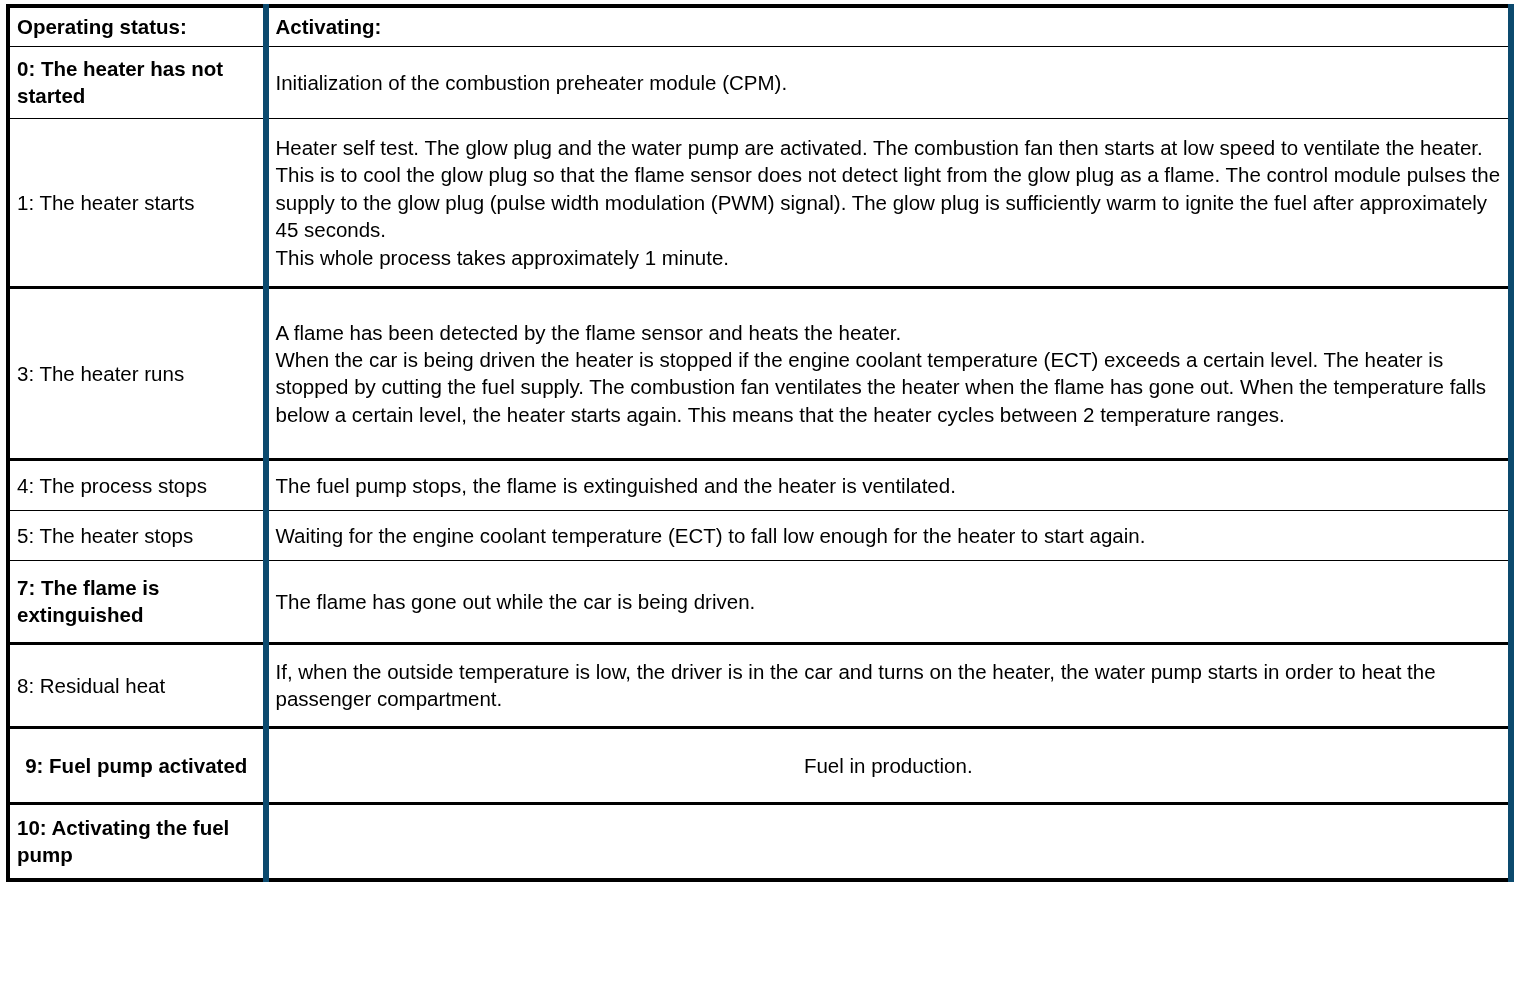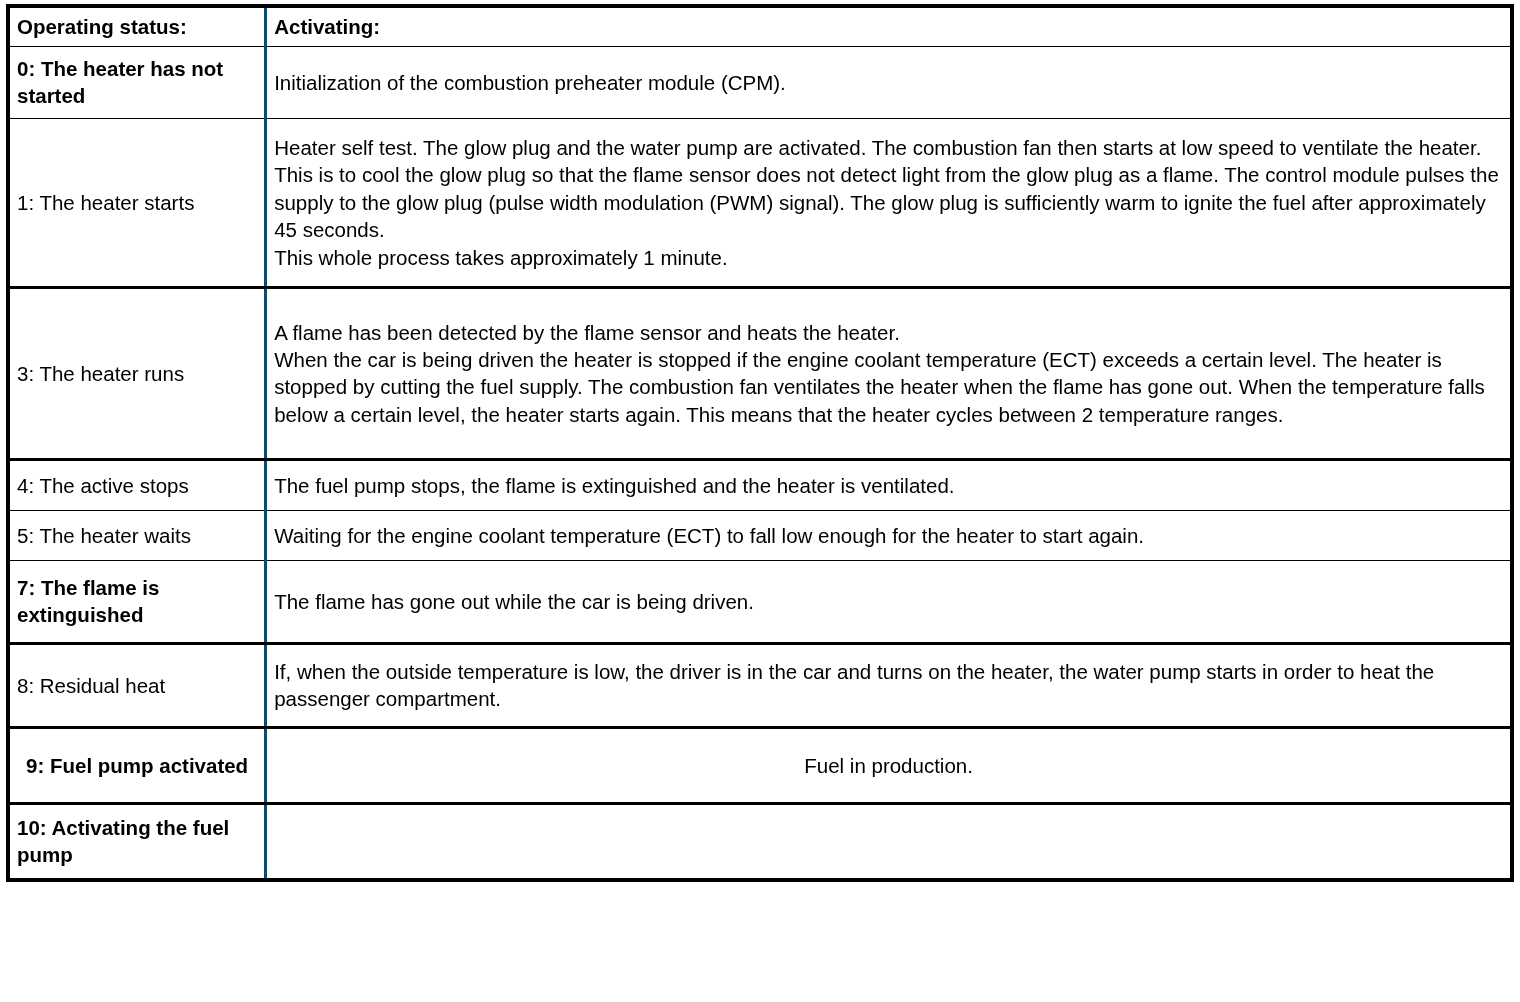--- a/index.html
+++ b/index.html
@@ -31,21 +31,21 @@
     border: 4px solid #000000;
     background: #ffffff;
   }
 
   table.status-table col.col-status { width: 257px; }
   table.status-table col.col-desc   { width: 1243px; }
 
   table.status-table td,
   table.status-table th {
     border-left: 1px solid #000000;
-    border-right: 3px solid #0c4a6e;
+    border-right: 6px solid #0c4a6e;
     padding: 4px 7px 5px 7px;
     font-size: 20.5px;
     line-height: 1.34;
     text-align: left;
     vertical-align: middle;
     background: #ffffff;
     word-wrap: break-word;
   }
 
   
@@ -118,28 +118,28 @@
 
       <tr class="r-h4 sep-thick">
         <td class="cell-status v-mid">3: The heater runs</td>
         <td class="cell-desc v-mid">
           <span class="line">A flame has been detected by the flame sensor and heats the heater.</span>
           <span class="line">When the car is being driven the heater is stopped if the engine coolant temperature (ECT) exceeds a certain level. The heater is stopped by cutting the fuel supply. The combustion fan ventilates the heater when the flame has gone out. When the temperature falls below a certain level, the heater starts again. This means that the heater cycles between 2 temperature ranges.</span>
         </td>
       </tr>
 
       <tr class="r-h5 sep-thin">
-        <td class="cell-status v-mid">4: The active stops</td>
+        <td class="cell-status v-mid">4: The process stops</td>
         <td class="cell-desc v-mid">
           <span class="line">The fuel pump stops, the flame is extinguished and the heater is ventilated.</span>
         </td>
       </tr>
 
       <tr class="r-h6 sep-thin">
-        <td class="cell-status v-mid">5: The heater waits</td>
+        <td class="cell-status v-mid">5: The heater stops</td>
         <td class="cell-desc v-mid">
           <span class="line">Waiting for the engine coolant temperature (ECT) to fall low enough for the heater to start again.</span>
         </td>
       </tr>
 
 
       <tr class="r-h8 sep-thick">
         <td class="cell-status v-top">7: The flame is extinguished</td>
         <td class="cell-desc v-mid">
           <span class="line">The flame has gone out while the car is being driven.</span>

